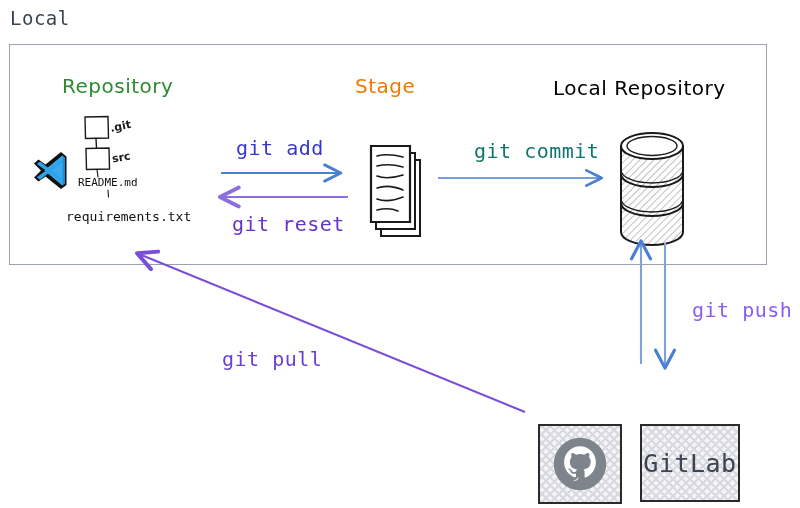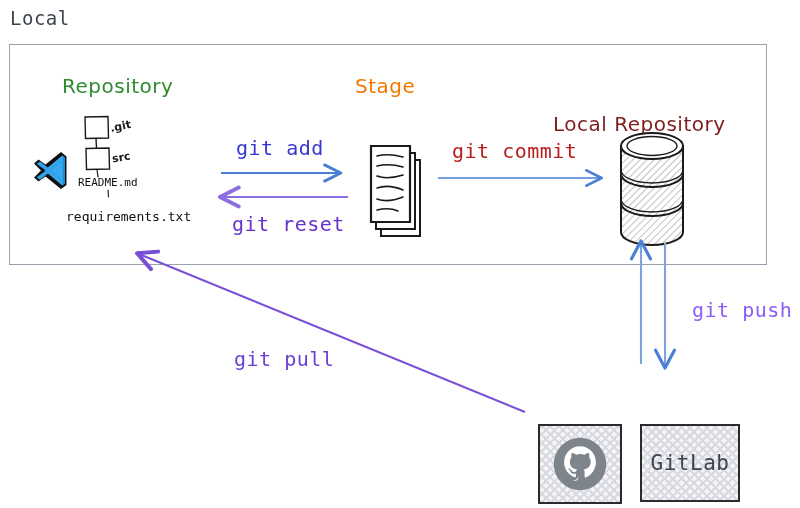--- a/index.html
+++ b/index.html
@@ -24,22 +24,22 @@
   }
   #hdr-workspace{
     position:absolute;left:62px;top:74px;font-size:20px;color:#2e8b30;
     font-family:"DejaVu Sans", sans-serif;letter-spacing:0.5px;
   }
   #hdr-stage{
     position:absolute;left:355px;top:74px;font-size:20px;color:#f07800;
     font-family:"DejaVu Sans", sans-serif;letter-spacing:0.5px;
   }
   #hdr-localrepo{
-    position:absolute;left:553px;top:76px;font-size:20px;color:#7f1d1d;
-    font-family:"DejaVu Sans", sans-serif;letter-spacing:0.5px;margin-top:36px;
+    position:absolute;left:553px;top:76px;font-size:20px;color:#000000;
+    font-family:"DejaVu Sans", sans-serif;letter-spacing:0.5px;
   }
   #hdr-remoterepo{
     position:absolute;left:533px;top:386px;font-size:19px;color:#111111;
     font-family:"DejaVu Sans", sans-serif;letter-spacing:0.5px;
   }
 
   
   .tree-lbl{
     position:absolute;font-family:"DejaVu Sans", sans-serif;
     font-size:11px;color:#1a1a1a;font-weight:600;
@@ -55,40 +55,40 @@
     font-family:"DejaVu Sans Mono", monospace;font-size:13px;color:#111;margin-top:8px;
   }
 
   
   .cmd{
     position:absolute;font-family:"DejaVu Sans Mono", monospace;
     font-size:20px;letter-spacing:0.5px;white-space:nowrap;
   }
   #cmd-add   {left:236px;top:136px;color:#3636d0;}
   #cmd-reset {left:232px;top:212px;color:#6633cc;}
-  #cmd-commit{left:452px;top:139px;color:#b91c1c;}
+  #cmd-commit{left:474px;top:139px;color:#0f766e;}
   #cmd-fetch {left:509px;top:298px;color:#5a3fc0;}
   #cmd-push  {left:692px;top:298px;color:#8b5cf6;}
-  #cmd-pull  {left:234px;top:347px;color:#6b3fd4;}
+  #cmd-pull  {left:222px;top:347px;color:#6b3fd4;}
 
   
   .remote-card{
     position:absolute;box-sizing:border-box;
     border:2px solid #2b2b2b;
     background-color:#f4f4f6;
     background-image:
       repeating-linear-gradient(45deg,  #d9d9e2 0 2px, transparent 2px 6px),
       repeating-linear-gradient(-45deg, #d9d9e2 0 2px, transparent 2px 6px);
   }
   #card-github{left:538px;top:424px;width:84px;height:80px;}
   #card-gitlab{left:640px;top:424px;width:100px;height:78px;}
   #gitlab-text{
     position:absolute;left:0;top:0;width:100%;height:100%;
     display:flex;align-items:center;justify-content:center;
-    font-family:"DejaVu Sans Mono", monospace;font-size:21px;color:#3b4450;
+    font-family:"DejaVu Sans Mono", monospace;font-size:25px;color:#3b4450;
     letter-spacing:0.5px;
   }
   #octocat-wrap{
     position:absolute;left:0;top:0;width:100%;height:100%;
     display:flex;align-items:center;justify-content:center;
   }
 
   
   #art{position:absolute;left:0;top:0;width:800px;height:508px;pointer-events:none;}
 </style>

